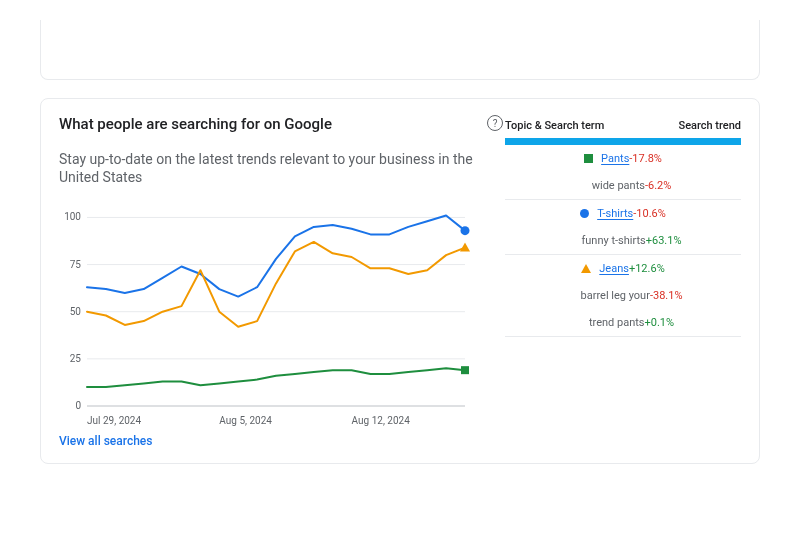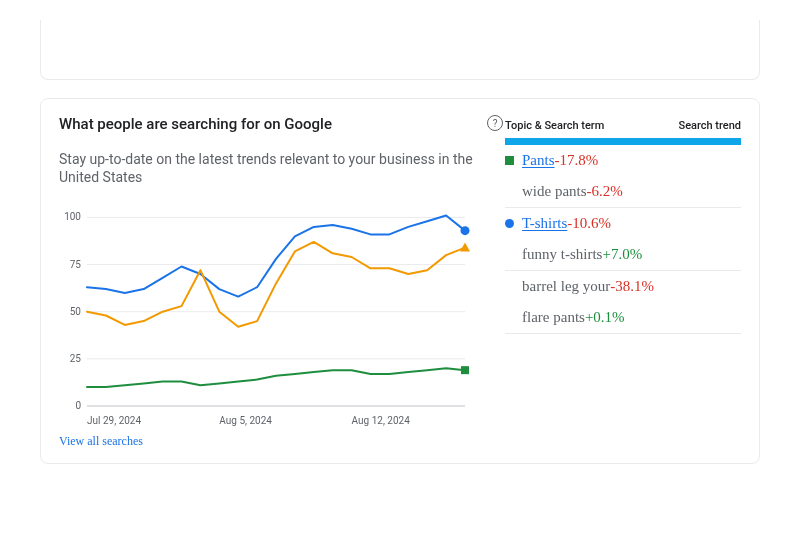--- a/index.html
+++ b/index.html
@@ -79,25 +79,24 @@
     color: #202124;
     padding: 4px 0 6px 0;
     border-bottom: 7px solid #0ea5e9;
   }
   .topic-group {
     border-bottom: 1px solid #e8eaed;
   }
   .trow {
     display: flex;
     align-items: center;
-    justify-content: flex-start;
-    font-size: 15px;
+    justify-content: center;
+    font-size: 11px;
     color: #5f6368;
     padding: 7px 0;
-    font-family: Liberation Serif, serif;
   }
   .tlabel {
     display: flex;
     align-items: center;
     gap: 8px;
   }
   .marker {
     width: 9px; height: 9px;
     display: inline-block;
     flex-shrink: 0;
@@ -124,21 +123,20 @@
   .trend-val { font-variant-numeric: tabular-nums; }
   .trend-val.neg { color: #d93025; }
   .trend-val.pos { color: #1e8e3e; }
   .view-all {
     margin-top: 3px;
     font-size: 12px;
     color: #1a73e8;
     font-weight: 500;
     cursor: pointer;
     display: inline-block;
-    font-family: Liberation Serif, serif;
   }
 </style>
 </head>
 <body>
 
 <div class="spacer-top"></div>
 
 <div class="card">
   <div class="card-body">
     <div class="left">
@@ -201,33 +199,40 @@
               <div class="tlabel">
                 <span class="marker tshirts"></span>
                 <span class="topic-link">T-shirts</span>
               </div>
               <span class="trend-val neg">-10.6%</span>
             </div>
             <div class="trow">
               <div class="tlabel">
                 <span class="term-text">funny t-shirts</span>
               </div>
-              <span class="trend-val pos">+7.0%</span>
+              <span class="trend-val pos">+63.1%</span>
             </div>
           </div>
           <div class="topic-group">
             <div class="trow">
               <div class="tlabel">
+                <span class="marker jeans"></span>
+                <span class="topic-link">Jeans</span>
+              </div>
+              <span class="trend-val pos">+12.6%</span>
+            </div>
+            <div class="trow">
+              <div class="tlabel">
                 <span class="term-text">barrel leg your</span>
               </div>
               <span class="trend-val neg">-38.1%</span>
             </div>
             <div class="trow">
               <div class="tlabel">
-                <span class="term-text">flare pants</span>
+                <span class="term-text">trend pants</span>
               </div>
               <span class="trend-val pos">+0.1%</span>
             </div>
           </div>
         </div>
     </div>
   </div>
 
   <div class="view-all">View all searches</div>
 </div>

